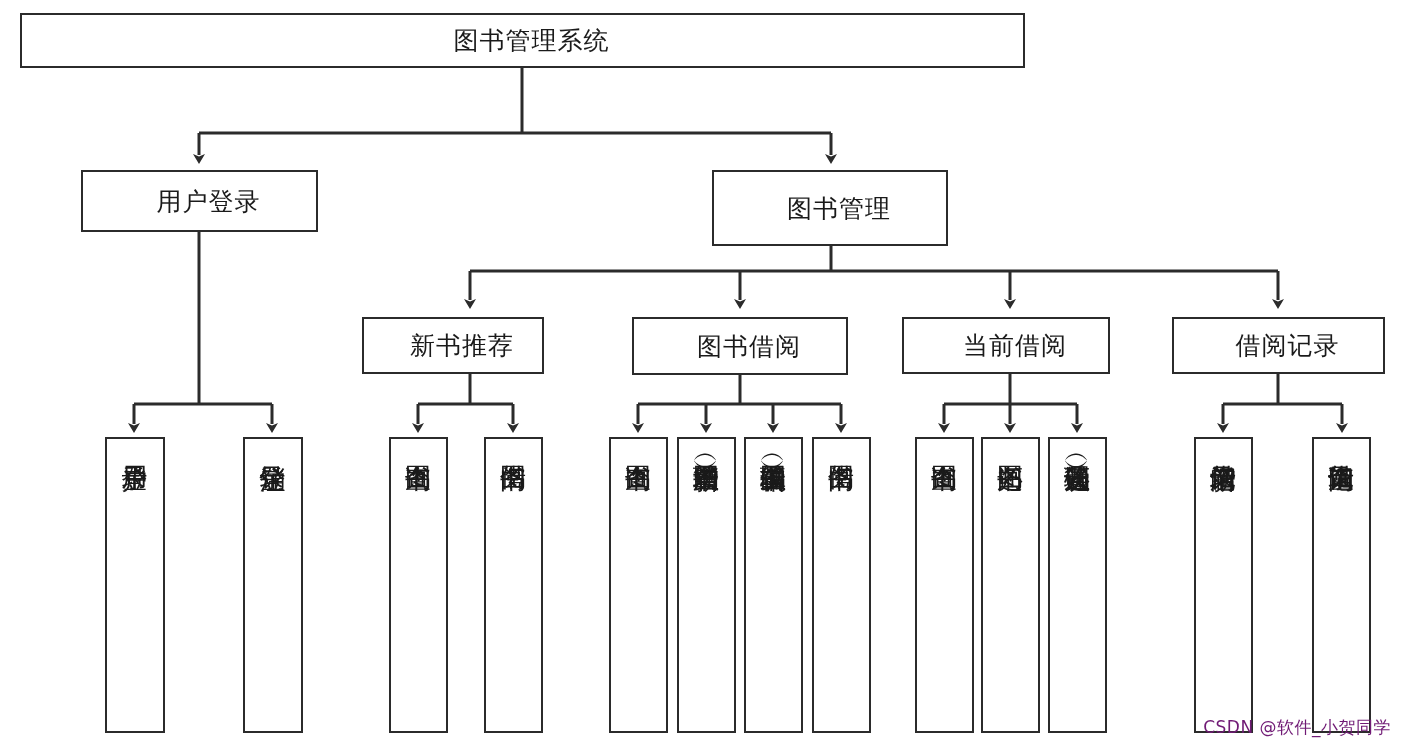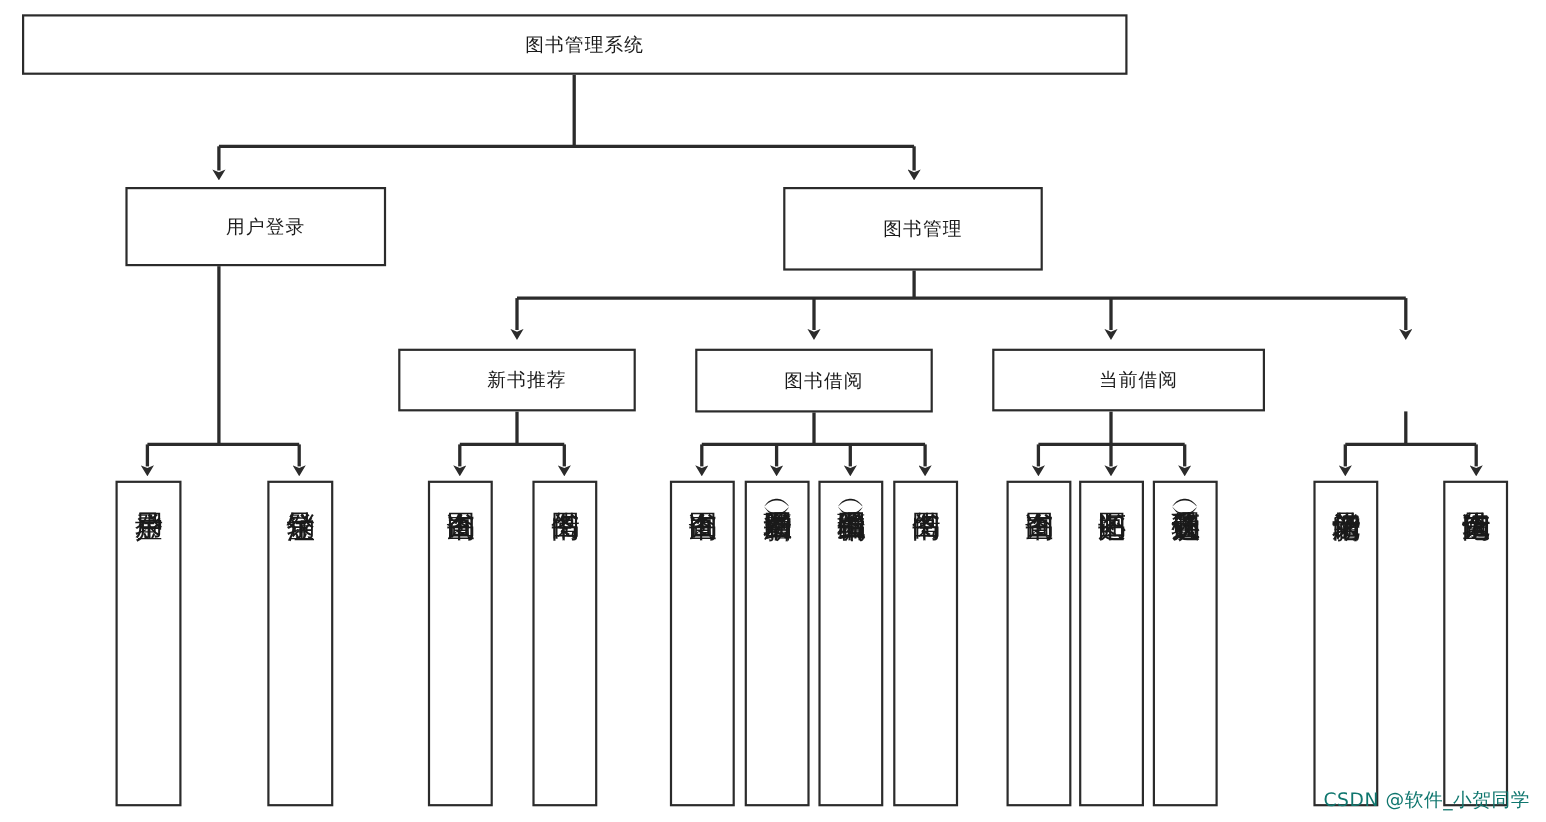--- a/index.html
+++ b/index.html
@@ -16,21 +16,21 @@
     position:absolute;
     box-sizing:border-box;
     border:2.5px solid #2b2b2b;
     background:#ffffff;
     display:flex;
     align-items:center;
     justify-content:center;
     color:#1a1a1a;
   }
   .node.horiz{
-    font-size:17px;
+    font-size:25px;
     letter-spacing:1px;
     padding-left:18px;
   }
   .node.vert{
     writing-mode:vertical-rl;
     text-orientation:upright;
     font-size:26px;
     line-height:1.08;
     padding-top:6px;
     padding-bottom:6px;
@@ -41,21 +41,21 @@
   .node .label{display:block;}
   svg#edges{
     position:absolute;left:0;top:0;width:1405px;height:747px;
     pointer-events:none;
   }
   #watermark{
     position:absolute;
     right:14px;
     bottom:8px;
     font-size:17px;
-    color:#0f766e;
+    color:#701a75;
     letter-spacing:0.5px;
     white-space:nowrap;
     z-index:5;
   }
 </style>
 </head>
 <body>
 
 <div id="diagram">
 
@@ -106,35 +106,38 @@
       <path d="M1223,404 L1342,404"></path>
       <path d="M1223,404 L1223,424" marker-end="url(#arrow)"></path>
       <path d="M1342,404 L1342,424" marker-end="url(#arrow)"></path>
     </g>
   </svg>
 
   <div class="node horiz" style="left:20px;top:13px;width:1005px;height:55px;">
     <span class="label">图书管理系统</span>
   </div>
 
-  <div class="node horiz" style="left:81px;top:170px;width:237px;height:72px;margin-left:33px;">
+  <div class="node horiz" style="left:81px;top:170px;width:237px;height:62px;">
     <span class="label">用户登录</span>
   </div>
   <div class="node horiz" style="left:712px;top:170px;width:236px;height:76px;">
     <span class="label">图书管理</span>
   </div>
 
-  <div class="node horiz" style="left:362px;top:317px;width:216px;height:57px;align-items:center;">
+  <div class="node horiz" style="left:362px;top:317px;width:182px;height:57px;align-items:center;">
     <span class="label">新书推荐</span>
   </div>
   <div class="node horiz" style="left:632px;top:317px;width:216px;height:58px;">
     <span class="label">图书借阅</span>
   </div>
-  <div class="node horiz" style="left:902px;top:317px;width:248px;height:57px;">
+  <div class="node horiz" style="left:902px;top:317px;width:208px;height:57px;">
     <span class="label">当前借阅</span>
+  </div>
+  <div class="node horiz" style="left:1172px;top:317px;width:213px;height:57px;">
+    <span class="label">借阅记录</span>
   </div>
 
   <div class="node vert" style="left:105px;top:437px;width:60px;height:296px;">
     <span class="label">用户登录</span>
   </div>
   <div class="node vert" style="left:243px;top:437px;width:60px;height:296px;">
     <span class="label">注销登录</span>
   </div>
 
   <div class="node vert" style="left:389px;top:437px;width:59px;height:296px;">

